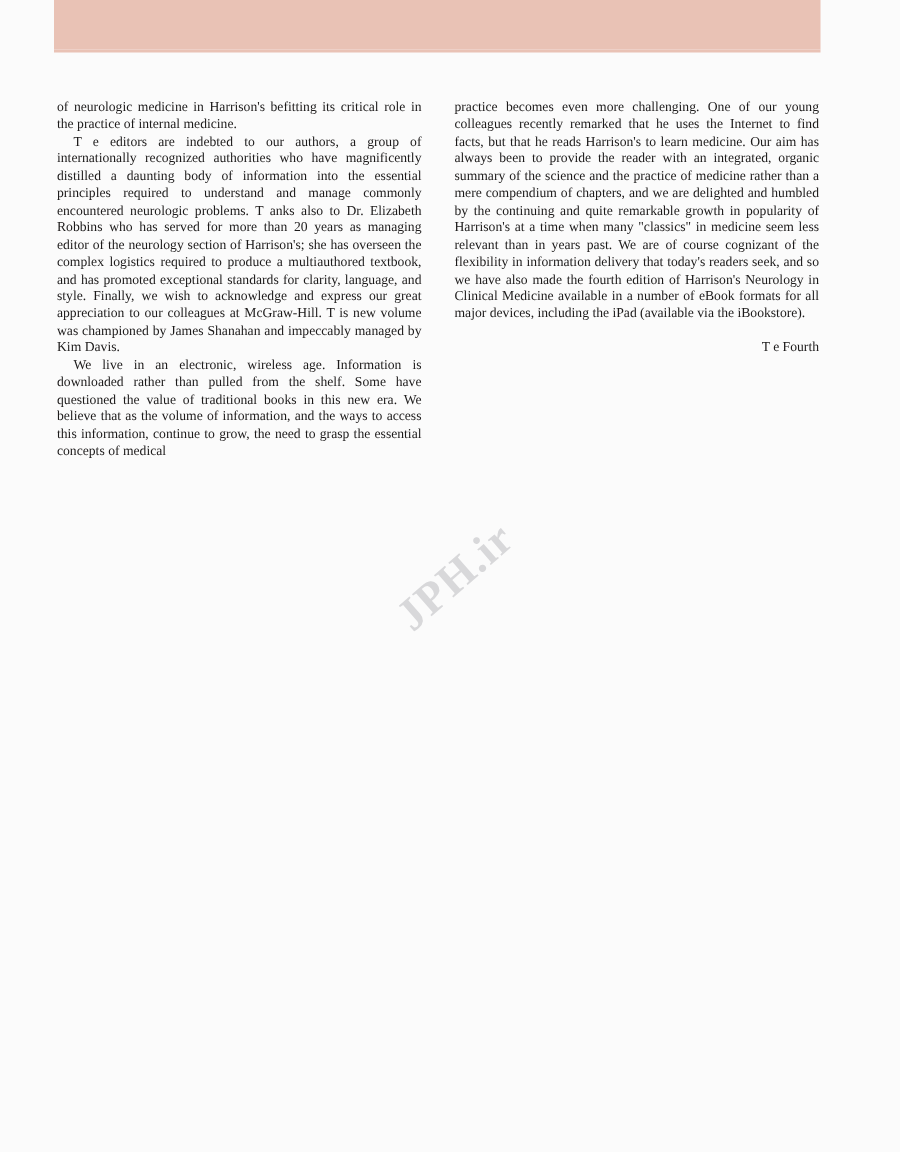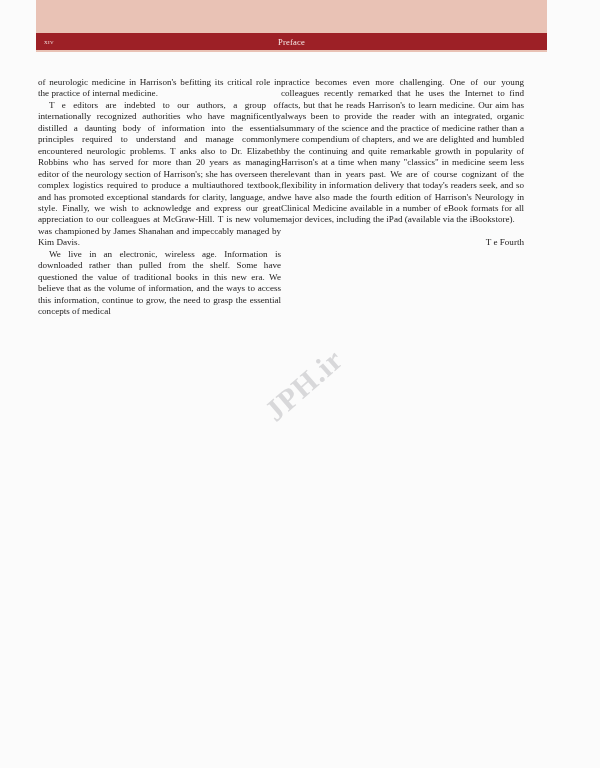--- a/index.html
+++ b/index.html
@@ -71,23 +71,24 @@
     letter-spacing: 1px;
     white-space: nowrap;
     pointer-events: none;
     user-select: none;
   }
 
   
   #text-body {
     position: absolute;
     left: 38px;
-    top: 77px;
+    top: 66px;
     width: 508px;
     display: flex;
+    gap: 22px;
   }
   .text-column {
     width: 243px;
   }
   .para {
     margin: 0;
     font-size: 9.1px;
     line-height: 11.45px;
     text-align: justify;
     text-justify: inter-word;
@@ -103,24 +104,20 @@
     line-height: 11.45px;
     text-align: right;
     color: #1c1a1a;
   }
 </style>
 </head>
 <body>
 
 <div id="header-bands">
   <div id="header-top-band"></div>
-  <div id="header-red-bar">
-    <span id="folio">xiv</span>
-    <span id="running-title">Preface</span>
-  </div>
   <div id="header-underline"></div>
 </div>
 
 <div id="watermark">JPH.ir</div>
 
 <div id="text-body">
 
   <div class="text-column">
     <p class="para">of neurologic medicine in Harrison's befitting its critical role in the practice of internal medicine.</p>
     <p class="para indented">T e editors are indebted to our authors, a group of internationally recognized authorities who have magnificently distilled a daunting body of information into the essential principles required to understand and manage commonly encountered neurologic problems. T anks also to Dr. Elizabeth Robbins who has served for more than 20 years as managing editor of the neurology section of Harrison's; she has overseen the complex logistics required to produce a multiauthored textbook, and has promoted exceptional standards for clarity, language, and style. Finally, we wish to acknowledge and express our great appreciation to our colleagues at McGraw-Hill. T is new volume was championed by James Shanahan and impeccably managed by Kim Davis.</p>

